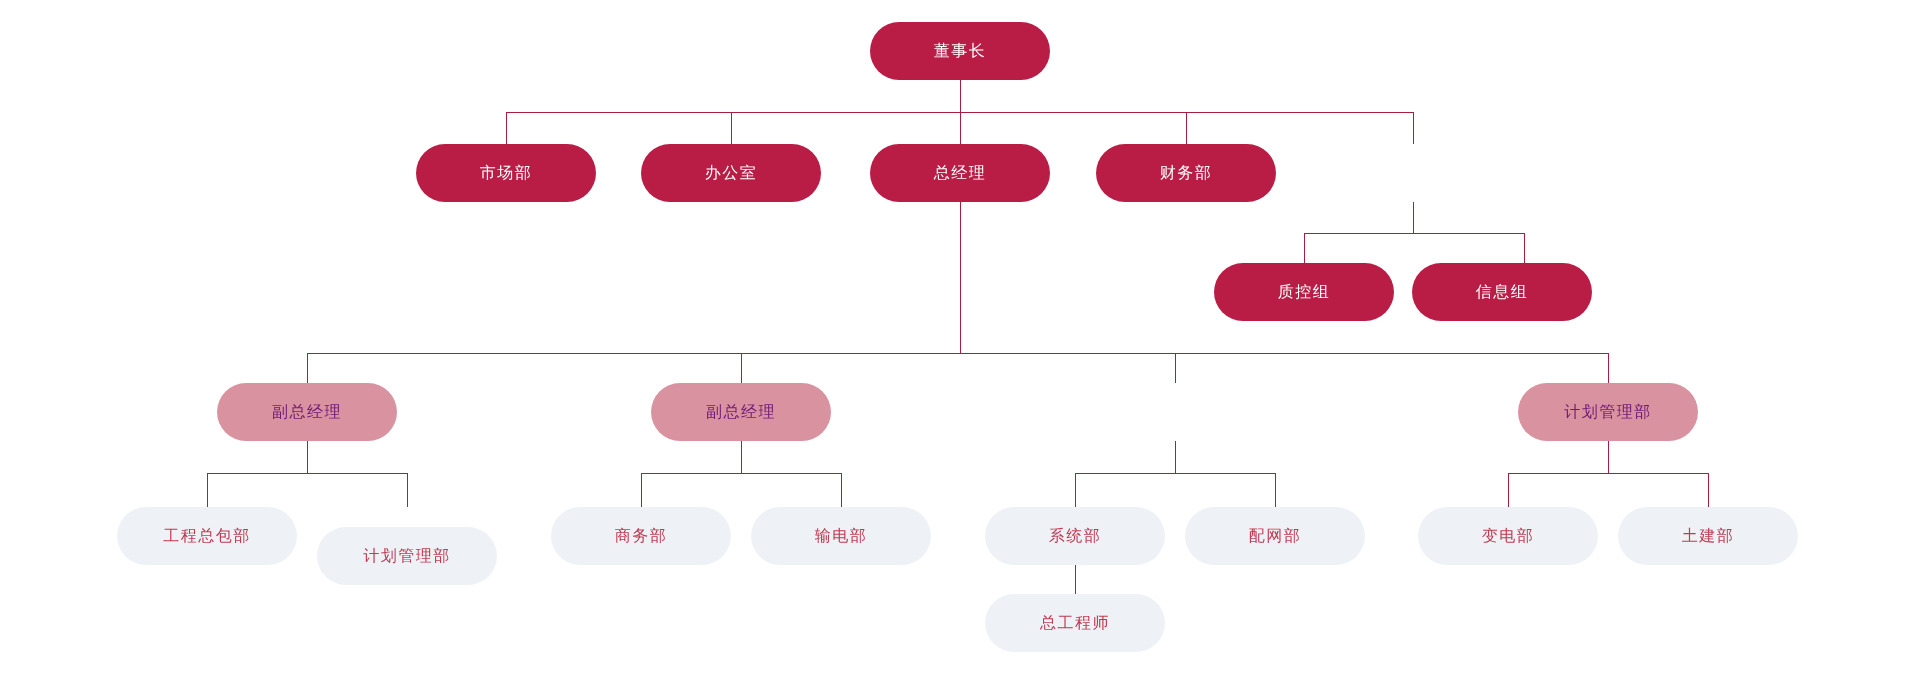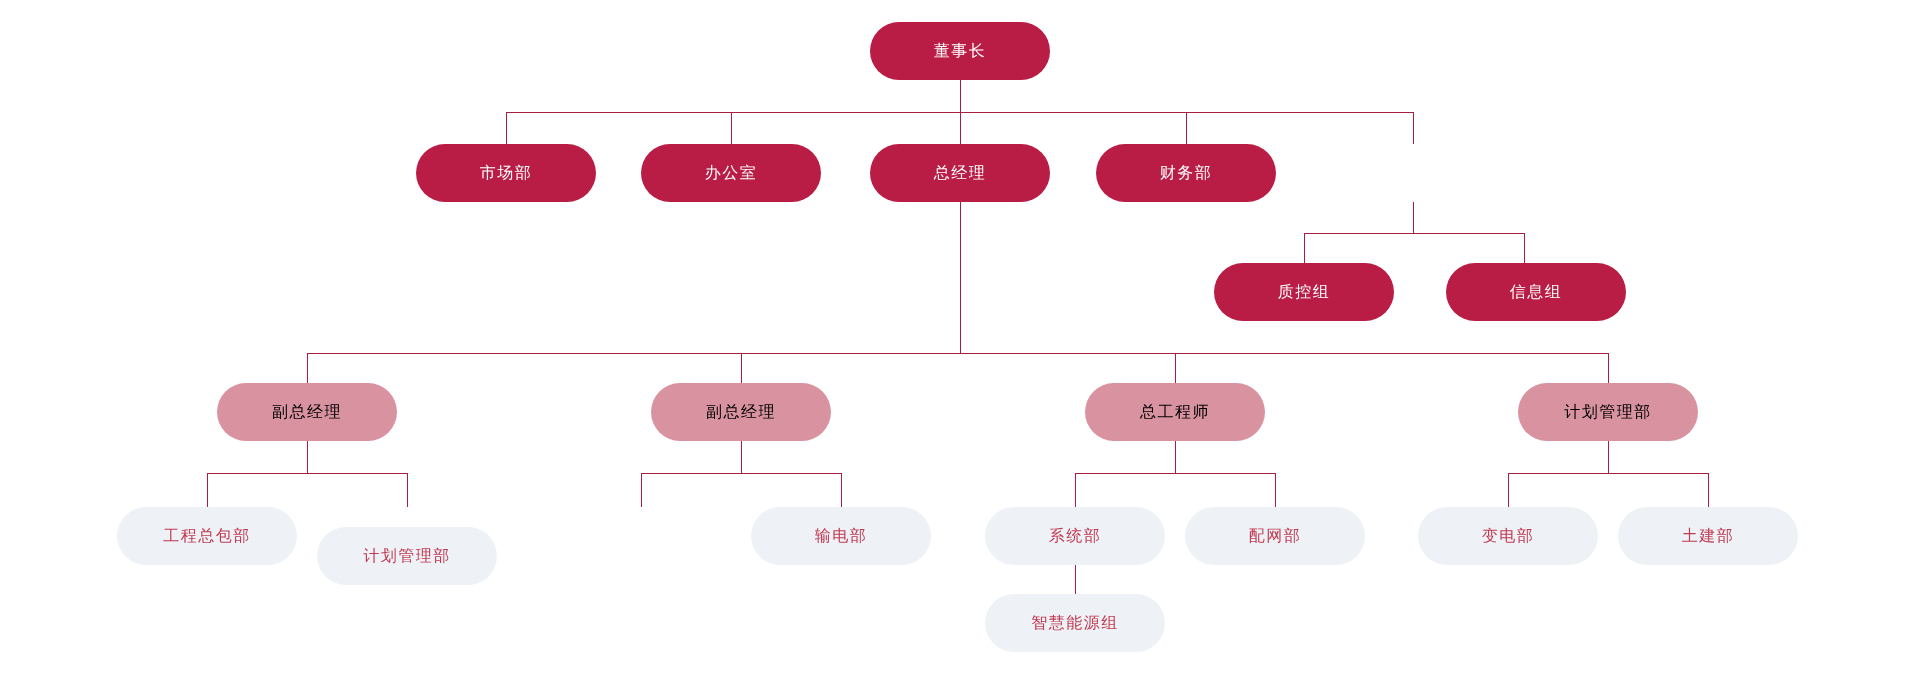--- a/index.html
+++ b/index.html
@@ -28,21 +28,21 @@
     border-radius: 29px;
     display: flex;
     align-items: center;
     justify-content: center;
     font-size: 16px;
     letter-spacing: 1.5px;
     white-space: nowrap;
     box-sizing: border-box;
   }
   .lvl-primary   { background: #B91D45; color: #ffffff; }
-  .lvl-secondary { background: #D992A0; color: #000000; }
+  .lvl-secondary { background: #D992A0; color: #701a75; }
   .lvl-light     { background: #EEF2F6; color: #C03A52; text-align: right; }
 </style>
 </head>
 <body>
 
 <div class="canvas">
 
   <svg class="connectors" width="1920" height="677" viewBox="0 0 1920 677" stroke="#A81E40" stroke-width="1" shape-rendering="crispEdges">
 
     <g>
@@ -105,30 +105,30 @@
   </svg>
 
   <div class="node lvl-primary" style="left:870px; top:22px">董事长</div>
 
   <div class="node lvl-primary" style="left:416px; top:144px">市场部</div>
   <div class="node lvl-primary" style="left:641px; top:144px">办公室</div>
   <div class="node lvl-primary" style="left:1096px; top:144px">财务部</div>
   <div class="node lvl-primary" style="left:870px; top:144px">总经理</div>
 
   <div class="node lvl-primary" style="left:1214px; top:263px">质控组</div>
-  <div class="node lvl-primary" style="left:1446px; top:263px">信息组</div>
+  <div class="node lvl-primary" style="left:1412px; top:263px">信息组</div>
 
   <div class="node lvl-secondary" style="left:217px; top:383px">副总经理</div>
   <div class="node lvl-secondary" style="left:651px; top:383px">副总经理</div>
-  <div class="node lvl-secondary" style="left:1085px; top:383px">总工程师</div>
   <div class="node lvl-secondary" style="left:1518px; top:383px">计划管理部</div>
 
   <div class="node lvl-light" style="left:117px; top:507px">工程总包部</div>
   <div class="node lvl-light" style="left:317px; top:527px">计划管理部</div>
+  <div class="node lvl-light" style="left:551px; top:507px">商务部</div>
   <div class="node lvl-light" style="left:751px; top:507px">输电部</div>
   <div class="node lvl-light" style="left:985px; top:507px">系统部</div>
   <div class="node lvl-light" style="left:1185px; top:507px">配网部</div>
   <div class="node lvl-light" style="left:1618px; top:507px">土建部</div>
   <div class="node lvl-light" style="left:1418px; top:507px">变电部</div>
 
-  <div class="node lvl-light" style="left:985px; top:594px">智慧能源组</div>
+  <div class="node lvl-light" style="left:985px; top:594px">总工程师</div>
 
 </div>
 
 </body></html>

